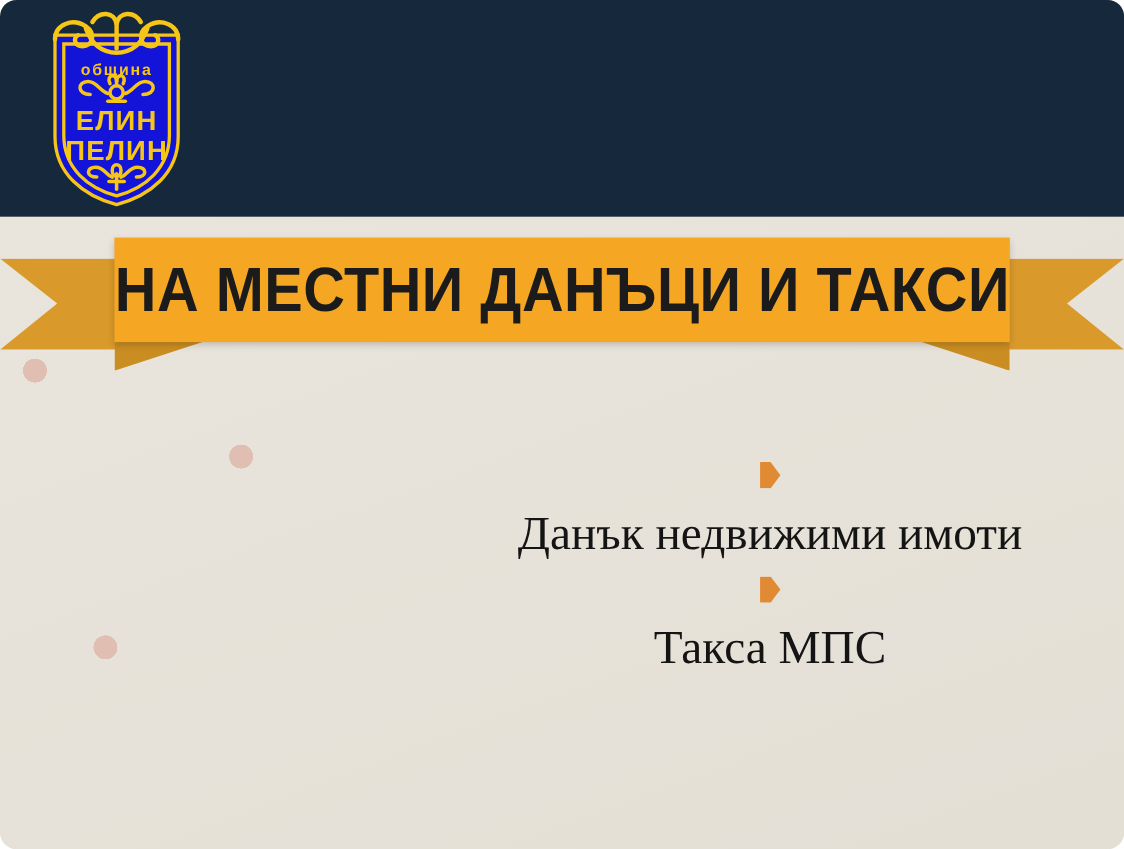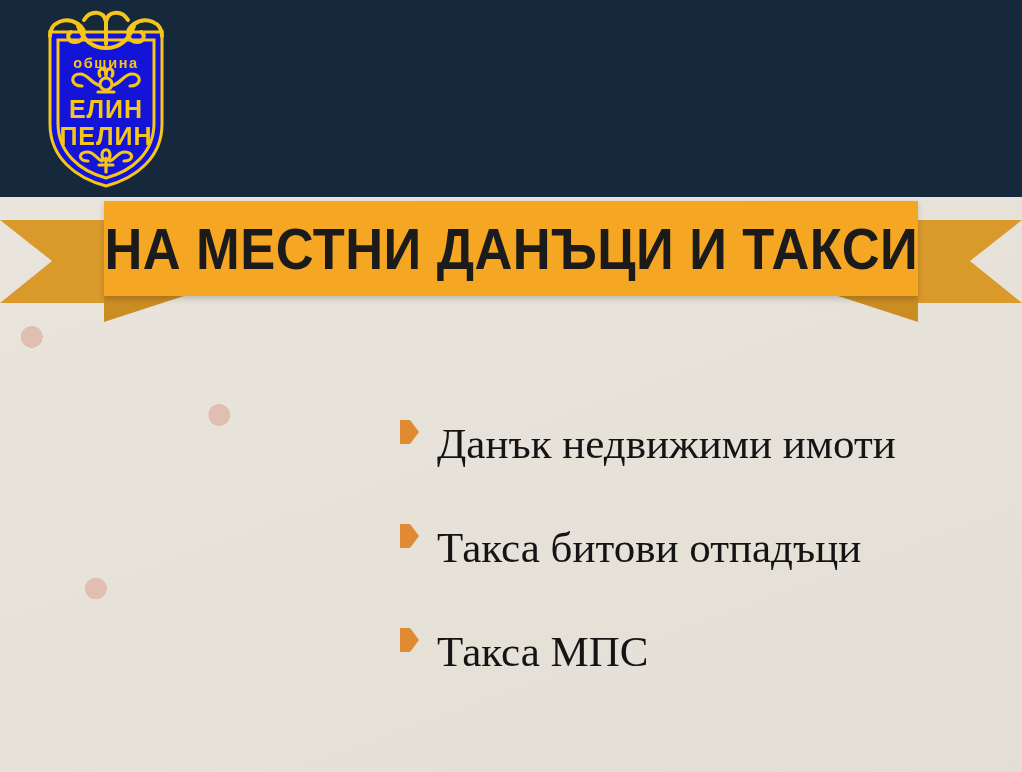--- a/index.html
+++ b/index.html
@@ -10,20 +10,21 @@
   }
   * { box-sizing: border-box; }
 
   .poster {
     position: relative;
     width: 1022px;
     height: 772px;
     overflow: hidden;
     font-family: "Liberation Sans", sans-serif;
     background: linear-gradient(160deg, #ebe6dd 0%, #e8e3da 45%, #e4dfd5 100%);
+    border-radius: 15px;
   }
 
   
   .header {
     position: absolute;
     left: 0; top: 0;
     width: 1022px;
     height: 197px;
     background: #16283c;
     z-index: 5;
@@ -58,21 +59,21 @@
     letter-spacing: 0.5px;
     white-space: nowrap;
     transform: scaleX(0.93);
     transform-origin: center;
   }
 
   
   .ribbon {
     position: absolute;
     left: 0;
-    top: 199px;
+    top: 214px;
     width: 1022px;
     height: 118px;
     z-index: 7;
   }
   .ribbon-tail {
     position: absolute;
     top: 21px;
     width: 160px;
     height: 83px;
     background: #d99a2b;
@@ -169,23 +170,24 @@
   
   .list {
     position: absolute;
     left: 400px;
     top: 420px;
     width: 600px;
     z-index: 6;
   }
   .list-item {
     display: flex;
-    align-items: flex-start;
+    align-items: center;
     gap: 18px;
     height: 104px;
+    flex-direction: column;
   }
   .bullet {
     flex: 0 0 auto;
     width: 19px;
     height: 24px;
     background: #e08a33;
     clip-path: polygon(0 0, 10px 0, 19px 12px, 10px 24px, 0 24px);
   }
   .list-label {
     color: #141414;
@@ -300,21 +302,17 @@
     </div>
   </div>
 
   <div class="list">
     <div class="list-item">
       <span class="bullet"></span>
       <span class="list-label">Данък недвижими имоти</span>
     </div>
     <div class="list-item">
       <span class="bullet"></span>
-      <span class="list-label">Такса битови отпадъци</span>
-    </div>
-    <div class="list-item">
-      <span class="bullet"></span>
       <span class="list-label">Такса МПС</span>
     </div>
   </div>
 
 </div>
 
 </body></html>

